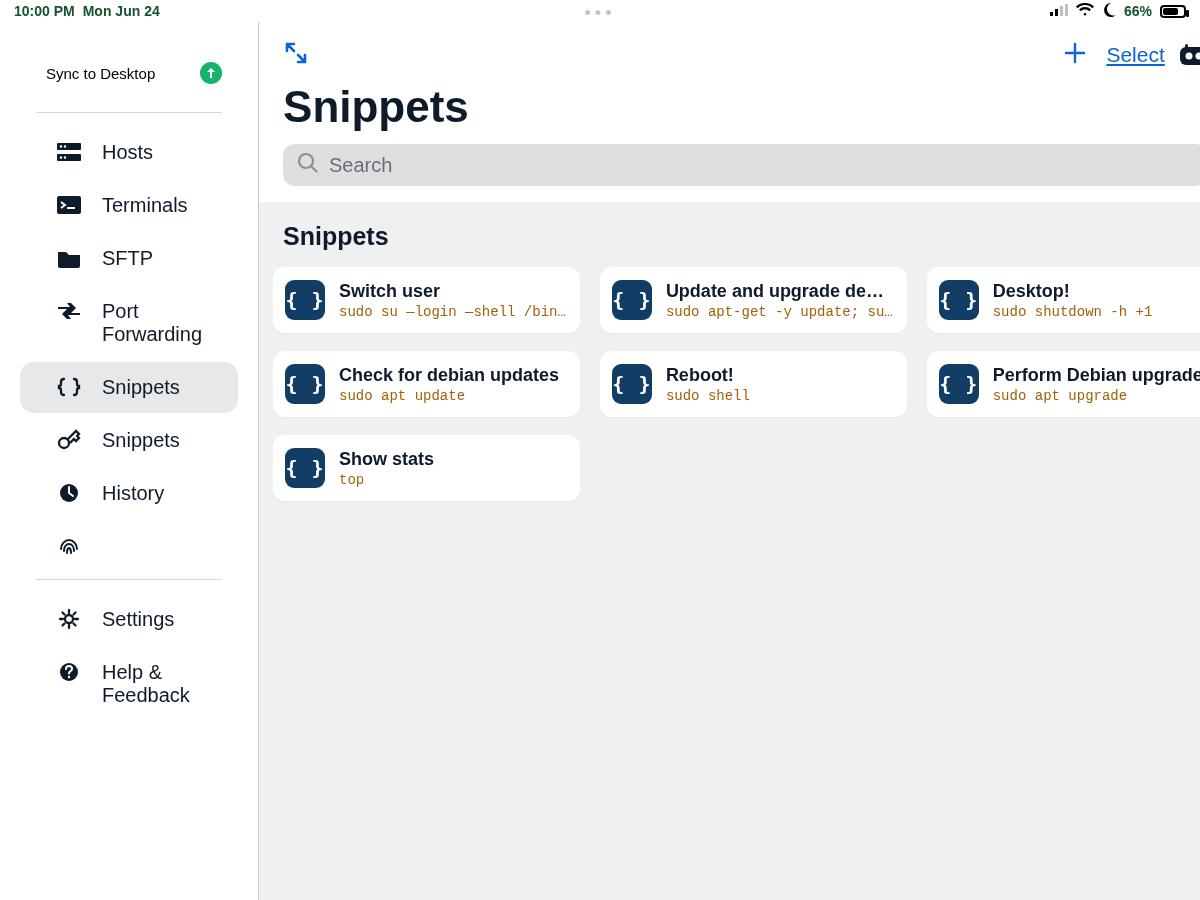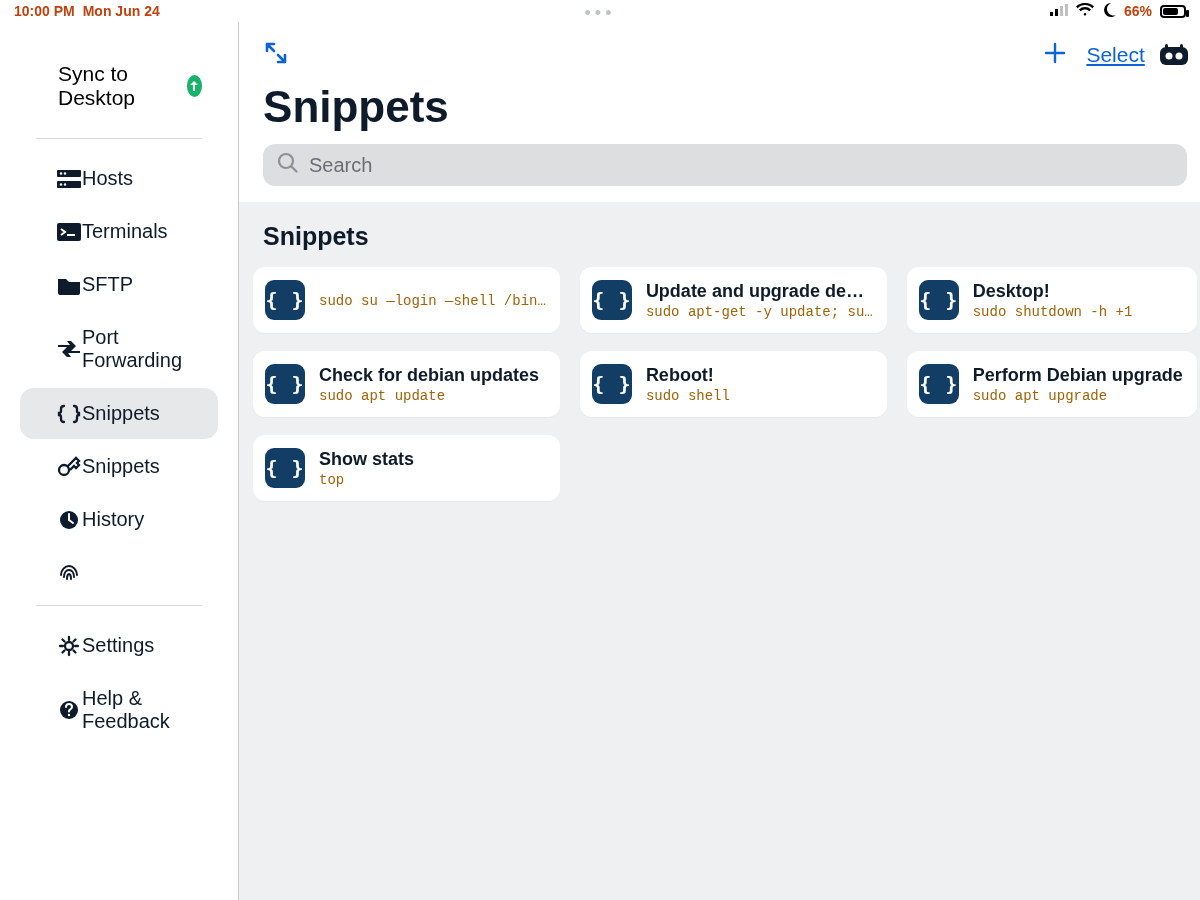--- a/index.html
+++ b/index.html
@@ -1,32 +1,32 @@
 <!DOCTYPE html>
 <html><head>
 <meta charset="utf-8">
 <style>
   * { box-sizing: border-box; margin: 0; padding: 0; }
   html, body { width: 1200px; height: 900px; font-family: -apple-system, "Helvetica Neue", Arial, sans-serif; background: #fff; color: #0e1b2a; }
   
-  .statusbar { height: 22px; display:flex; justify-content:space-between; padding: 0 14px; font-size:14px; font-weight:600; color:#c2410c; }
+  .statusbar { height: 22px; display:flex; justify-content:space-between; padding: 0 14px; font-size:14px; font-weight:600; color:#14532d; }
   .statusbar .left, .statusbar .right { display:flex; align-items:center; gap:8px; }
   .statusbar .right .battcap { display:inline-block; border:2px solid #000; border-radius:4px; width:26px; height:13px; position:relative; }
   .statusbar .right .battcap::after { content:""; position:absolute; right:-5px; top:3px; width:3px; height:7px; background:#000; border-radius:1px; }
   .statusbar .right .battfill { position:absolute; left:1px; top:1px; bottom:1px; width:66%; background:#000; border-radius:2px; }
   
   .app { display:flex; height: calc(900px - 22px); }
   .sidebar { width: 300px; border-right:1px solid #c9c9c9; padding-top: 30px; background:#fff; }
   .main { flex:1; background:#eef0f1; display:flex; flex-direction:column; }
   
-  .sync { display:flex; align-items:center; gap:22px; padding: 10px 36px 20px 36px; font-size:21px; font-weight:500; color:#000; }
+  .sync { display:flex; align-items:center; gap:10px; padding: 10px 36px 20px 36px; font-size:15px; font-weight:500; color:#000; }
   .sync .badge { width:22px; height:22px; border-radius:50%; background:#17b36a; color:#fff; display:flex; align-items:center; justify-content:center; font-size:14px; margin-left:auto; }
   .divider { height:1px; background:#d9d9d9; margin: 8px 36px 14px; }
   .nav { list-style:none; }
-  .nav li { display:flex; align-items:center; padding: 14px 36px; font-size:20px; font-weight:500; color:#0e1b2a; border-radius:14px; margin: 2px 20px; cursor:pointer; }
+  .nav li { display:flex; gap:20px; padding: 14px 36px; font-size:20px; font-weight:500; color:#0e1b2a; border-radius:14px; margin: 2px 20px; cursor:pointer; }
   .nav li.active { background:#e6e8ea; }
   .nav .icon { width:26px; height:22px; flex:0 0 26px; color:#0e1b2a; }
   .nav .icon svg { width:26px; height:22px; display:block; }
   
   .mainhead { background:#fff; padding: 16px 24px 16px 24px; }
   .mainhead .toolbar { display:flex; align-items:center; height:34px; }
   .toolbar .expand { color:#0b63d6; }
   .toolbar .spacer { flex:1; }
   .toolbar .plus { color:#0b63d6; margin-right:18px; cursor:pointer; }
   .toolbar .select { color:#0b63d6; font-size:21px; font-weight:500; text-decoration:underline; cursor:pointer; margin-right:14px; }
@@ -240,20 +240,21 @@
       </div>
     </div>
 
     <div class="content">
       <div class="section-title">Snippets</div>
       <div class="grid">
 
         <div class="card">
           <div class="cicon">{ }</div>
           <div class="ctext">
+            <div class="ctitle">Switch user</div>
             <div class="csub">sudo su —login —shell /bin…</div>
           </div>
         </div>
 
         <div class="card">
           <div class="cicon">{ }</div>
           <div class="ctext">
             <div class="ctitle">Update and upgrade de…</div>
             <div class="csub">sudo apt-get -y update; su…</div>
           </div>

